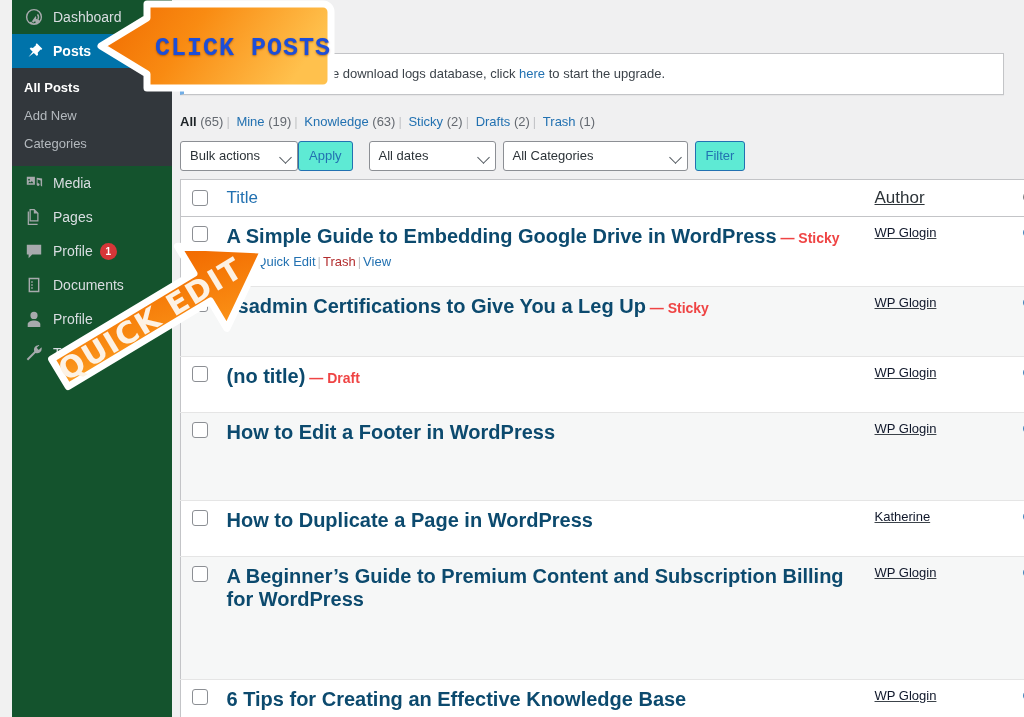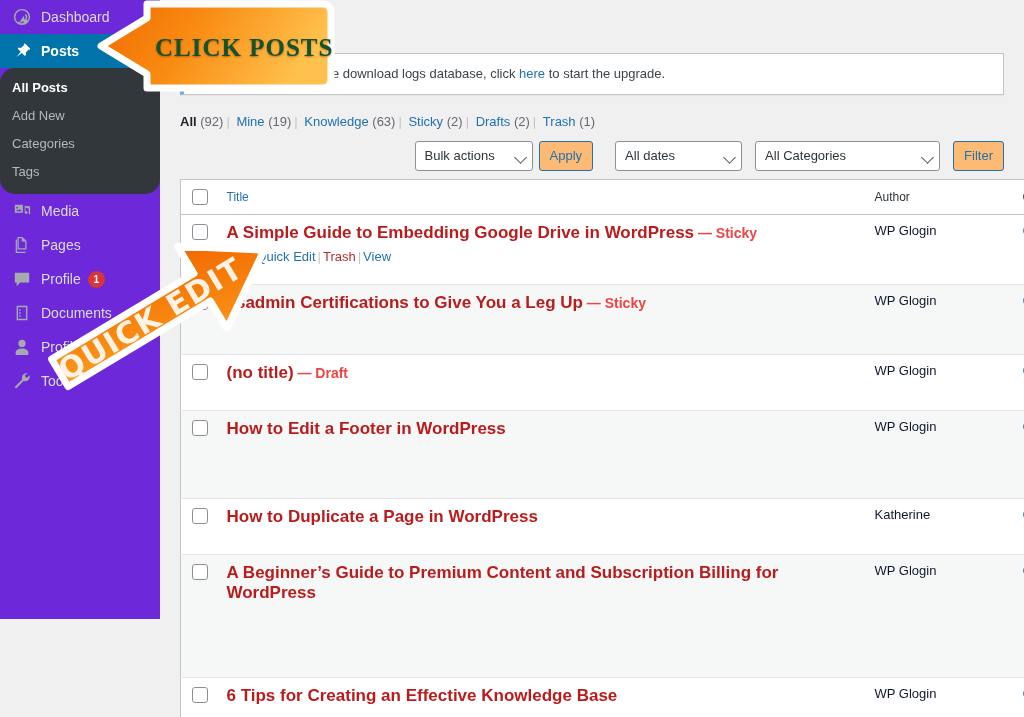--- a/index.html
+++ b/index.html
@@ -9,23 +9,23 @@
     overflow: hidden;
     font-family: "Liberation Sans", sans-serif;
     font-size: 13px;
     background: #f1f1f1;
     color: #3c434a;
   }
   #root { position: relative; width: 1024px; height: 717px; overflow: hidden; }
 
   
   #adminmenu {
-    position: absolute; left: 0; top: 0;
-    width: 160px; height: 619px;
-    background: #6d28d9;
+    position: absolute; left: 12px; top: 0;
+    width: 160px; height: 717px;
+    background: #14532d;
     z-index: 20;
   }
   .menu-top {
     display: flex; align-items: center;
     height: 34px;
     padding: 0 0 0 12px;
     color: #d9dde1;
     font-size: 14px;
     cursor: pointer;
     position: relative;
@@ -42,21 +42,20 @@
     flex: 0 0 20px;
     color: #a7aaad;
   }
   .menu-top.current .mi { color: #fff; }
   .menu-top svg { width: 18px; height: 18px; fill: currentColor; display:block; }
   .menu-label { white-space: nowrap; }
 
   #submenu {
     background: #32373c;
     padding: 6px 0 8px 0;
-    border-radius: 15px;
   }
   .sub-item {
     display: block;
     padding: 6px 0 6px 12px;
     color: #b4b9be;
     font-size: 13px;
     cursor: pointer;
     line-height: 16px;
   }
   .sub-item.current { color: #ffffff; font-weight: 700; }
@@ -125,24 +124,23 @@
     list-style: none;
     line-height: 2;
   }
   .subsubsub li { display: inline; }
   .subsubsub a { color: #2271b1; text-decoration: none; cursor: pointer; margin-top: 8px; }
   .subsubsub a.current { color: #1d2327; font-weight: 600; }
   .subsubsub .sep { color: #c3c4c7; padding: 0 3px; }
   .subsubsub .cnt { color: #646970; }
 
   .tablenav {
-    display: flex; align-items: center; gap: 6px;
+    display: flex; align-items: center; 
     margin: 6px 0 8px 0;
     height: 30px;
-    justify-content: flex-end;
   }
   .wpselect {
     position: relative;
     display: inline-flex; align-items: center;
     height: 30px;
     padding: 0 26px 0 9px;
     border: 1px solid #8c8f94;
     border-radius: 3px;
     background: #fff;
     color: #2c3338;
@@ -157,72 +155,72 @@
     border-right: 1.6px solid #50575e;
     border-bottom: 1.6px solid #50575e;
     transform: rotate(45deg);
   }
   .btn-secondary {
     display: inline-flex; align-items: center; justify-content: center;
     height: 30px;
     padding: 0 10px;
     border: 1px solid #2271b1;
     border-radius: 3px;
-    background: #fdba74;
+    background: #5eead4;
     color: #2271b1;
     font-size: 13px;
     cursor: pointer;
     white-space: nowrap;
   }
 
   
   .wp-list-table {
     width: 100%;
     border-collapse: collapse;
     background: #fff;
     border: 1px solid #c3c4c7;
     box-shadow: 0 1px 1px rgba(0,0,0,.04);
     table-layout: fixed;
   }
   .wp-list-table thead th {
     height: 35px;
     padding: 8px 10px;
     text-align: left;
     font-weight: 400;
-    font-size: 12px;
+    font-size: 17px;
     color: #2c3338;
     border-bottom: 1px solid #c3c4c7;
     vertical-align: middle;
   }
   .wp-list-table thead th.col-title a { color: #2271b1; text-decoration: none; }
   .wp-list-table tbody td {
     padding: 8px 10px;
     vertical-align: top;
     font-size: 13px;
     border-top: 1px solid #e5e5e5;
   }
   .wp-list-table tbody tr.alternate { background: #f6f7f7; }
   .col-cb { width: 36px; padding-left: 11px !important; padding-right: 0 !important; }
   .col-title { width: 648px; }
-  .col-author { width: 148px; }
+  .col-author { width: 148px; text-decoration: underline; }
   .col-categories { width: 120px; }
 
   .cbx {
     width: 16px; height: 16px;
     border: 1px solid #8c8f94;
     border-radius: 3px;
     background: #fff;
     display: block;
     margin-top: 1px;
     cursor: pointer;
   }
   .row-title {
-    color: #b91c1c;
+    color: #0c4a6e;
     font-weight: 600;
-    font-size: 17px;
+    font-size: 20px;
     text-decoration: none;
     cursor: pointer;
   }
   .post-state { color: #ef4444; font-weight: 600; font-size: 14px; }
   .row-actions {
     margin-top: 4px;
     color: #c3c4c7;
     font-size: 13px;
     line-height: 1.6;
   }
@@ -230,22 +228,22 @@
   .row-actions a.trash { color: #b32d2e; }
   .row-actions .sep { padding: 0 2px; color: #c3c4c7; }
   .author-link { color: #0f172a; text-decoration: none; cursor: pointer; margin-top: 12px; }
   .cat-link { color: #2271b1; text-decoration: none; cursor: pointer; display: block; }
 
   
   .callout { position: absolute; z-index: 50; pointer-events: none; }
   .callout svg { display: block; overflow: visible; }
   .callout-text {
     position: absolute;
-    color: #14532d;
-    font-family: Liberation Serif, serif;
+    color: #1d4ed8;
+    font-family: Liberation Mono, monospace;
     font-weight: 700;
     letter-spacing: 1px;
     text-shadow: 0 1px 2px rgba(120,50,0,.55);
     white-space: nowrap;
   }
 
   #callout-click-posts { left: 95px; top: -4px; }
   #callout-click-posts .callout-text {
     left: 60px; top: 38px;
     font-size: 25px;
@@ -275,21 +273,20 @@
             <path d="M13.1 1.5 11.8 2.8l.6.6-3.6 3.2-2.3-.4-1.3 1.3 3.4 3.4-4.7 5.9 5.9-4.7 3.4 3.4 1.3-1.3-.4-2.3 3.2-3.6.6.6 1.3-1.3-6.1-6.1z"></path>
           </svg>
       </span>
       <span class="menu-label">Posts</span>
     </div>
 
     <div id="submenu">
       <span class="sub-item current">All Posts</span>
       <span class="sub-item">Add New</span>
       <span class="sub-item">Categories</span>
-      <span class="sub-item">Tags</span>
     </div>
 
     <div class="menu-top">
       <span class="mi">
         <svg viewBox="0 0 20 20">
             <path d="M2 3h9v9H2V3zm1.6 7.4h5.8L7.6 7.9 6.3 9.5 5 8.2l-1.4 2.2zM4.5 5.3a1 1 0 1 0 0 2 1 1 0 0 0 0-2zM13 4.2v7.6c0 .9.7 1.6 1.6 1.6s1.6-.7 1.6-1.6-.7-1.6-1.6-1.6c-.2 0-.4 0-.6.1V6.1l3.4 1v5.2c0 .9.7 1.6 1.6 1.6V4.9L13 4.2z"></path>
           </svg>
       </span>
       <span class="menu-label">Media</span>
     </div>
@@ -348,21 +345,21 @@
       <div class="page-head">
         <h1 class="page-title">Posts</h1>
         <span class="page-title-action">Add New</span>
       </div>
 
       <div class="notice">
         <span>needs to upgrade the file download logs database, click </span><a>here</a><span> to start the upgrade.</span>
       </div>
 
       <ul class="subsubsub">
-        <li><a class="current">All</a> <span class="cnt">(92)</span><span class="sep">|</span></li>
+        <li><a class="current">All</a> <span class="cnt">(65)</span><span class="sep">|</span></li>
         <li><a>Mine</a> <span class="cnt">(19)</span><span class="sep">|</span></li>
         <li><a>Knowledge</a> <span class="cnt">(63)</span><span class="sep">|</span></li>
         <li><a>Sticky</a> <span class="cnt">(2)</span><span class="sep">|</span></li>
         <li><a>Drafts</a> <span class="cnt">(2)</span><span class="sep">|</span></li>
         <li><a>Trash</a> <span class="cnt">(1)</span></li>
       </ul>
 
       <div class="tablenav">
         <span class="wpselect" style="width:118px">
           <span>Bulk actions</span>

